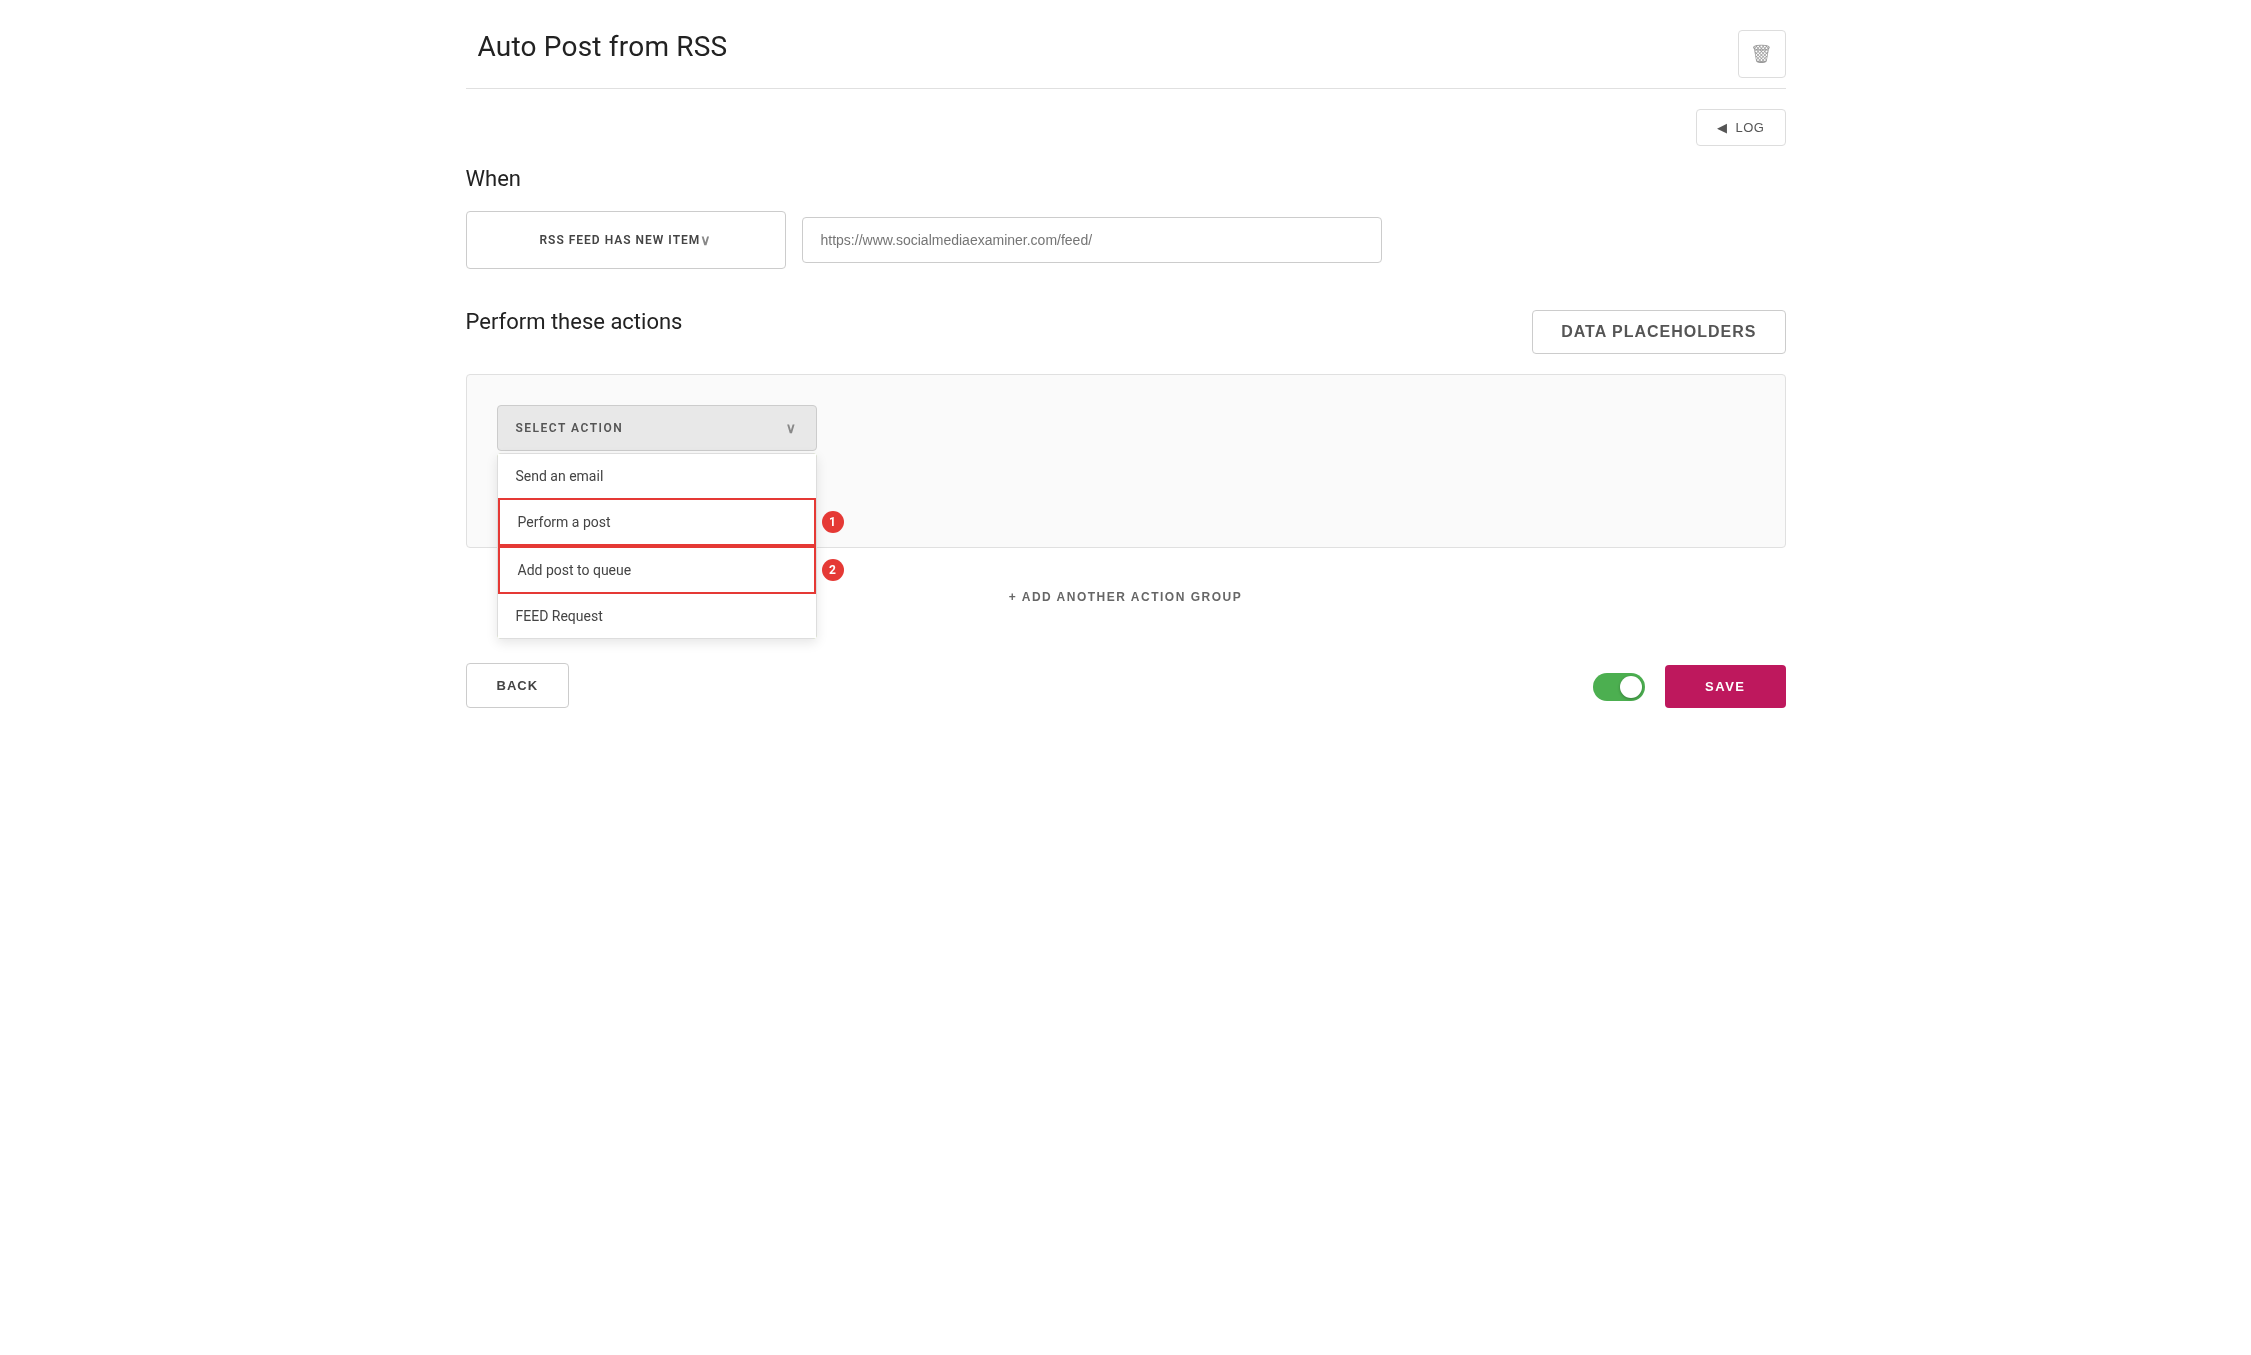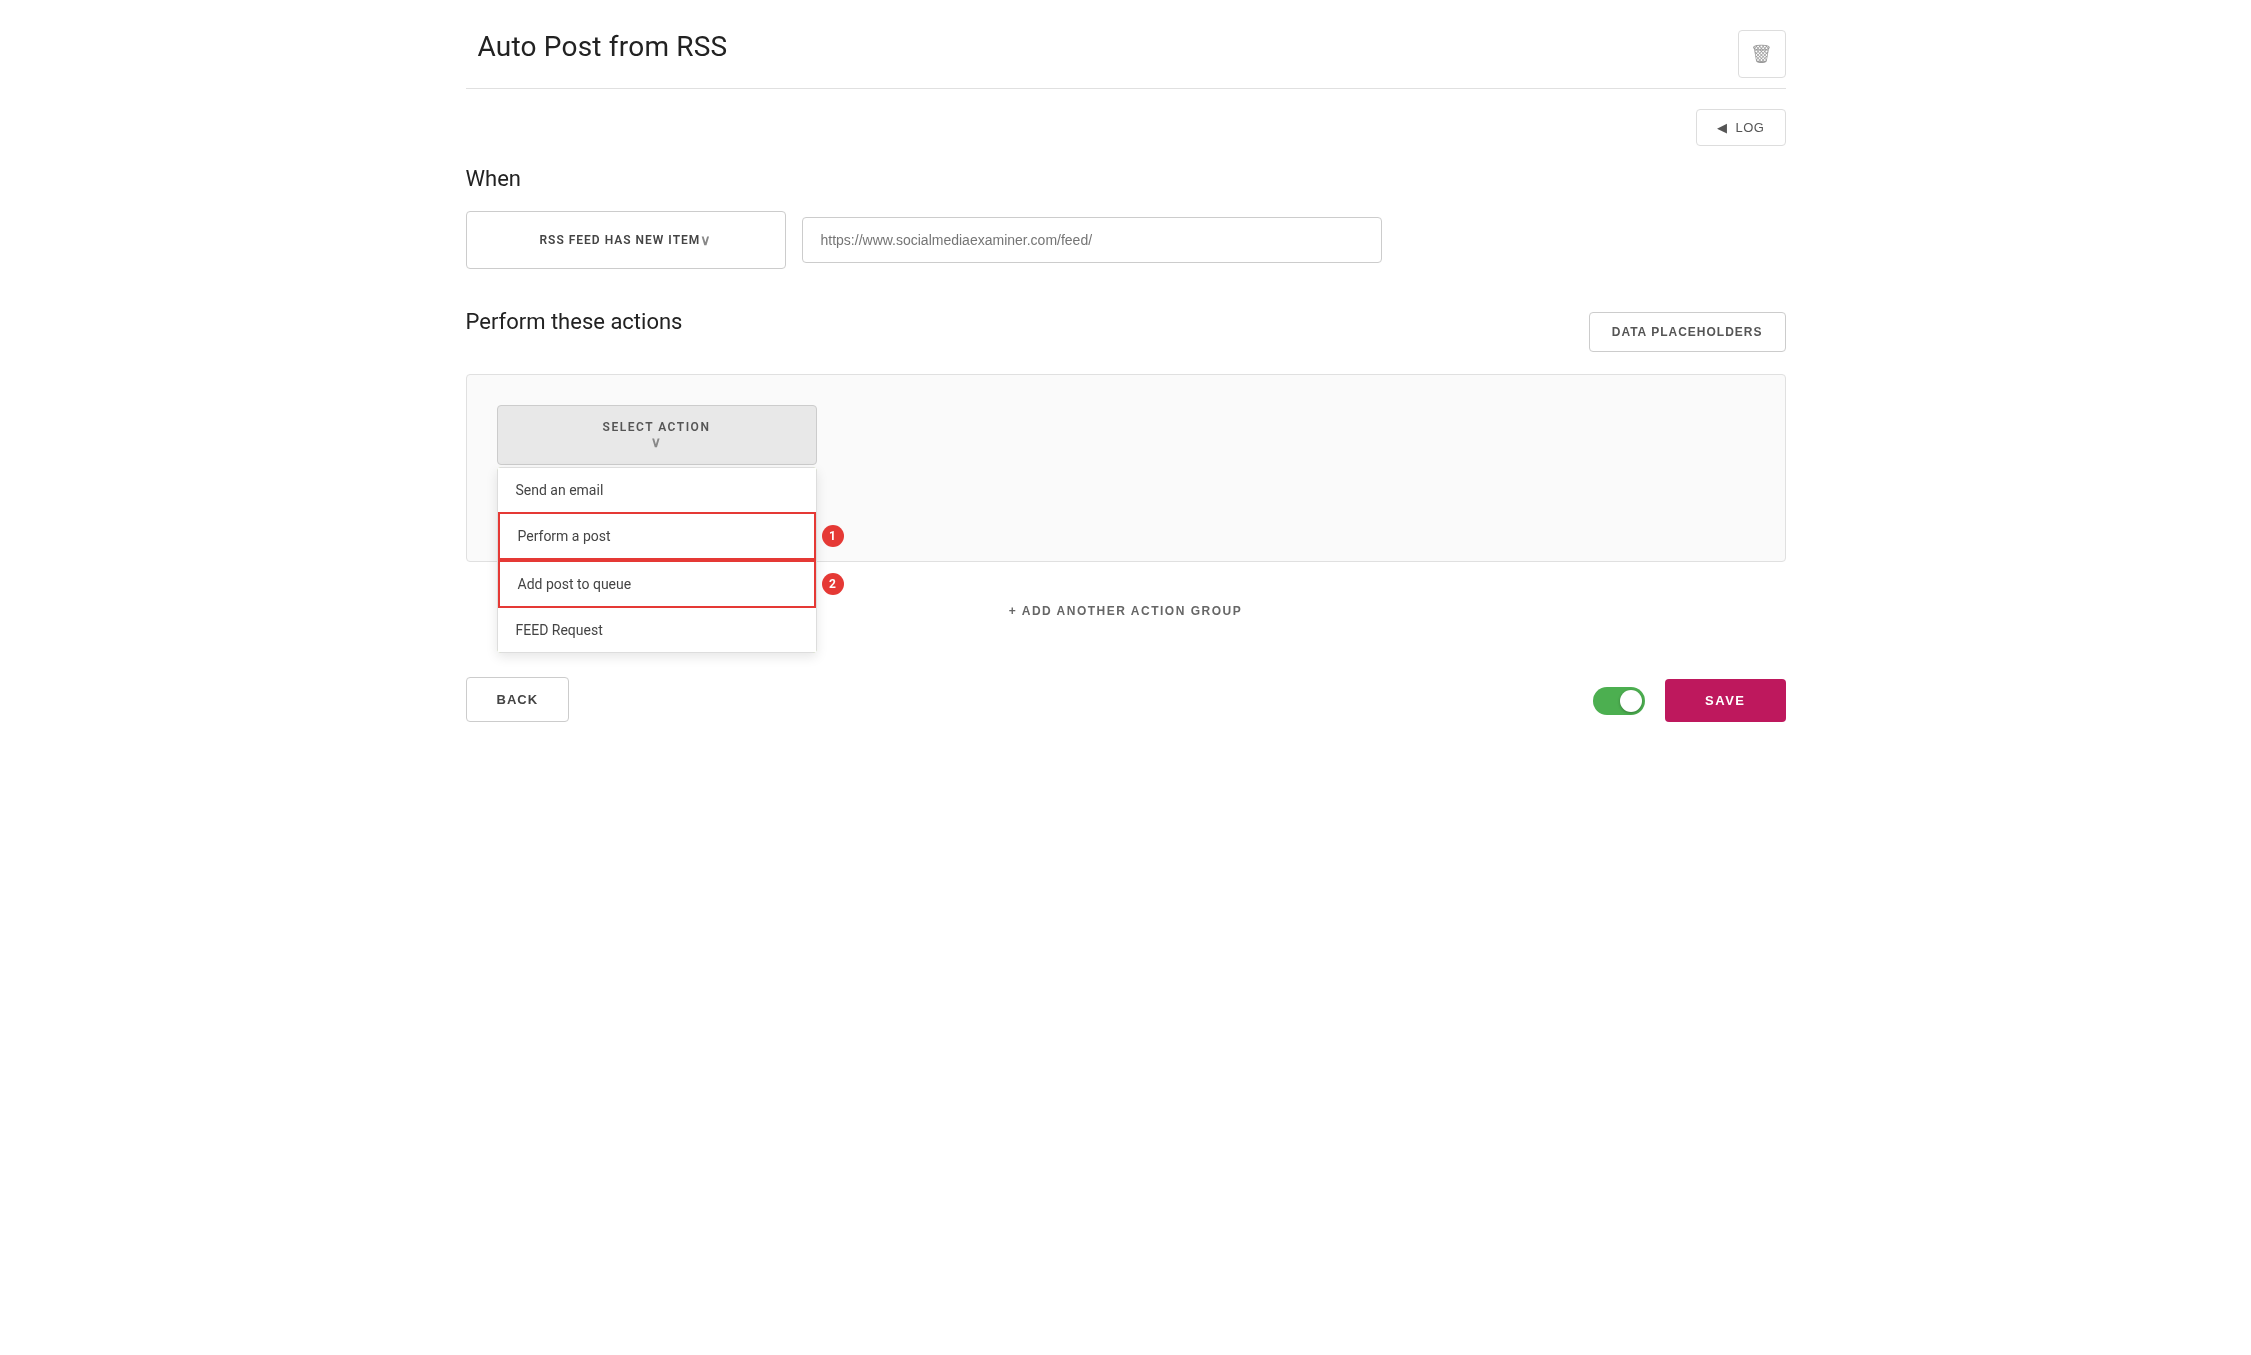--- a/index.html
+++ b/index.html
@@ -124,25 +124,25 @@
     }
 
     .actions-header {
       display: flex;
       justify-content: space-between;
       align-items: center;
       margin-bottom: 20px;
     }
 
     .data-placeholders-btn {
-      padding: 12px 22px;
+      padding: 12px 28px;
       border: 1px solid #ccc;
       background: #fff;
       border-radius: 4px;
-      font-size: 12px;
+      font-size: 16px;
       font-weight: 600;
       letter-spacing: 1px;
       color: #555;
       text-transform: uppercase;
       cursor: pointer;
     }
 
     .actions-container {
       border: 1px solid #e0e0e0;
       border-radius: 4px;
@@ -166,21 +166,20 @@
       border: 1px solid #ccc;
       border-radius: 4px;
       background: #e8e8e8;
       min-width: 320px;
       cursor: pointer;
       font-size: 12px;
       font-weight: 600;
       letter-spacing: 1.5px;
       color: #555;
       text-transform: uppercase;
-      flex-direction: column;
     }
 
     .select-action-btn .chevron {
       font-size: 14px;
       color: #888;
     }
 
     .dropdown-menu {
       position: absolute;
       top: calc(100% + 2px);

